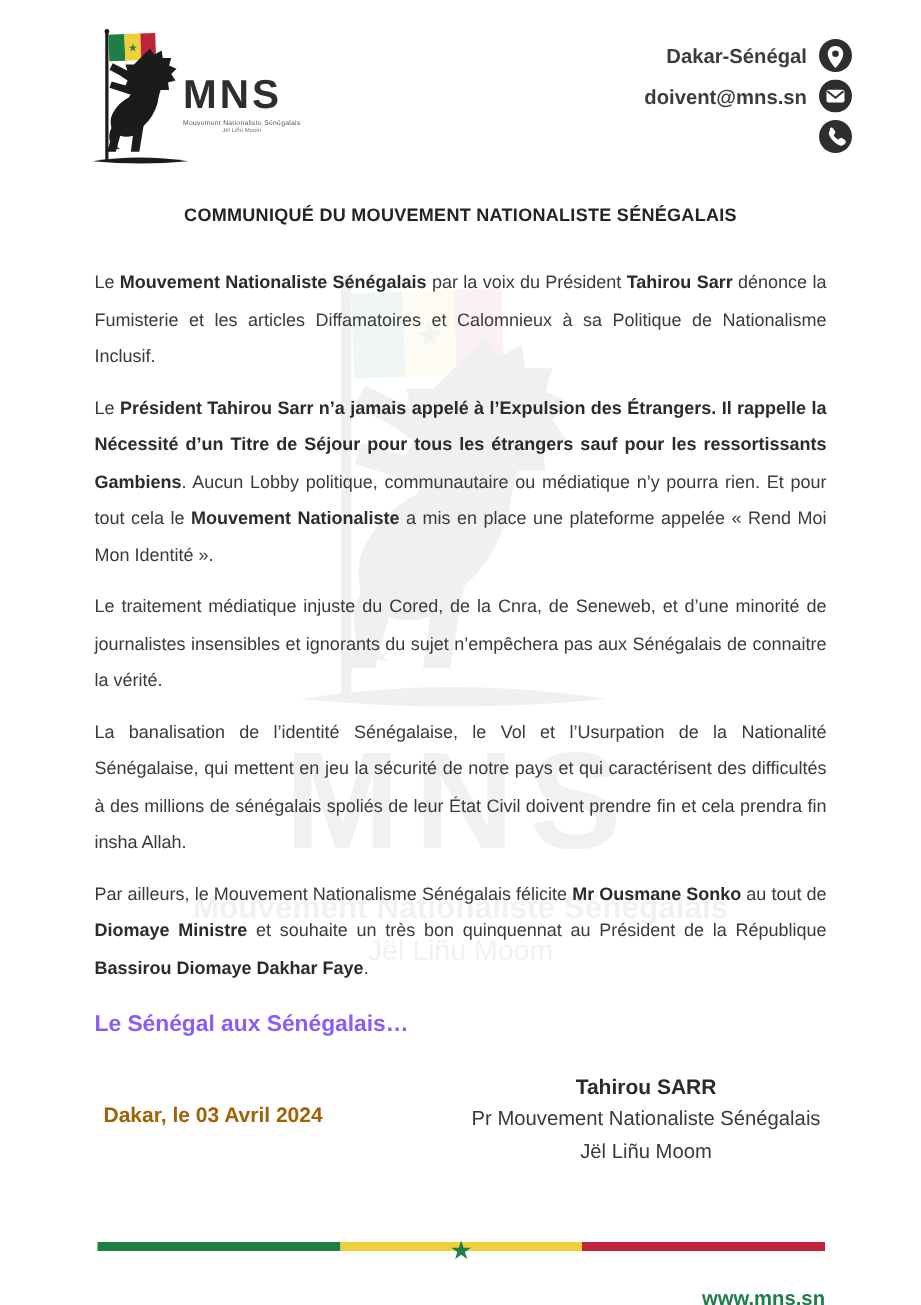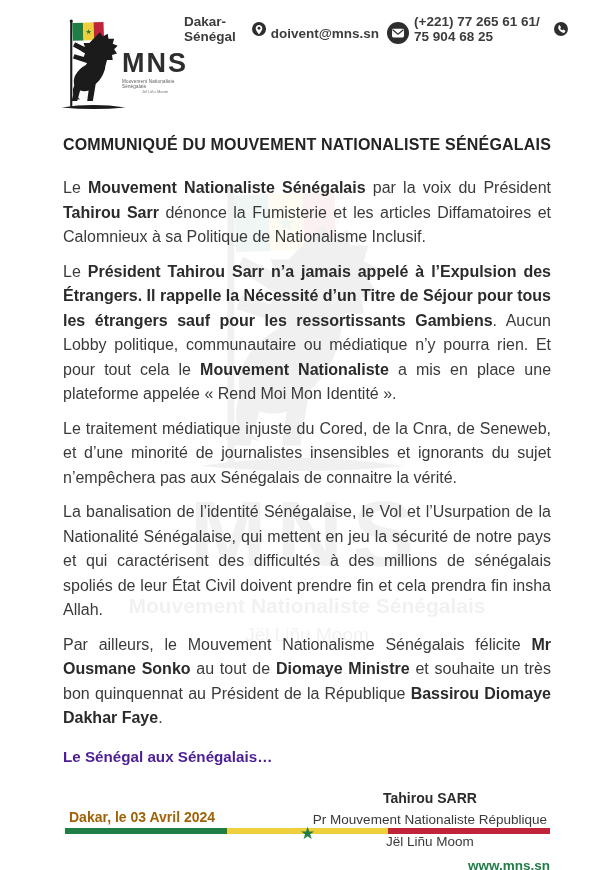--- a/index.html
+++ b/index.html
@@ -19,32 +19,32 @@
   .wm-line2{font-size:19px;color:#222;margin-top:6px;}
   
   .header{position:absolute;top:14px;left:56px;right:46px;display:flex;
     justify-content:space-between;align-items:flex-start;z-index:2;}
   .logo{position:relative;width:170px;height:104px;}
   .logo-art{position:absolute;left:0;top:0;width:78px;height:104px;}
   .logo-text{position:absolute;left:66px;top:36px;}
   .logo-acronym{font-size:27px;font-weight:bold;letter-spacing:2px;color:#2e2e2e;line-height:1;}
   .logo-tagline{font-size:4.5px;color:#555;margin-top:2px;letter-spacing:.2px;}
   .logo-tagline2{font-size:4px;color:#777;text-align:center;}
-  .contact{display:flex;gap:5px;align-items:flex-end;}
+  .contact{display:flex;flex-direction:column;gap:5px;align-items:flex-end;margin-top:12px;}
   .contact-row{display:flex;align-items:center;gap:8px;}
   .contact-label{font-size:13.5px;font-weight:600;color:#3c3c3c;}
   .cicon{width:22px;height:22px;display:block;}
   
   .title{position:absolute;top:136px;left:0;right:0;margin:0;text-align:center;
-    font-size:16px;font-weight:bold;color:#242424;letter-spacing:.2px;z-index:2;}
+    font-size:12px;font-weight:bold;color:#242424;letter-spacing:.2px;z-index:2;}
   
   .content{position:absolute;top:176px;left:63px;width:488px;z-index:1;}
-  .para{margin:0 0 10px 0;font-size:16px;line-height:24.5px;text-align:justify;color:#3a3a3a;}
+  .para{margin:0 0 10px 0;font-size:12px;line-height:24.5px;text-align:justify;color:#3a3a3a;}
   .b{font-weight:bold;color:#2b2b2b;}
-  .closing{margin:17px 0 0 0;font-size:15.2px;font-weight:bold;color:#4c1d95;}
+  .closing{margin:17px 0 0 0;font-size:15.2px;font-weight:bold;color:#8b5cf6;}
   .sig-row{display:flex;justify-content:space-between;margin-top:22px;align-items:flex-start;}
   .date{font-size:14px;font-weight:bold;color:#a16207;margin-top:22px;margin-left:6px;}
   .sig{text-align:center;font-size:13.5px;color:#3a3a3a;line-height:22px;margin-right:4px;}
   .sig-name{font-size:14px;font-weight:bold;color:#2b2b2b;}
   
   .footer{position:absolute;left:65px;right:64px;top:822px;z-index:2;}
   .stripe{display:flex;height:6px;margin-top:6px;}
   .stripe>div{flex:1;}
   .stripe-green{background:var(--flag-green,#1e7e45);}
   .stripe-yellow{background:var(--flag-yellow,#f0cf3c);}
@@ -124,21 +124,20 @@
       </div>
       <div class="contact-row">
         <span class="contact-label">doivent@mns.sn</span>
         <svg class="cicon" viewBox="0 0 22 22">
           <circle cx="11" cy="11" r="11" fill="#2e2e2e"></circle>
           <rect x="5" y="6.8" width="12" height="8.6" rx="1.4" fill="#fff"></rect>
           <path d="M5.6 7.8 L11 12.2 L16.4 7.8" stroke="#2e2e2e" stroke-width="1.3" fill="none"></path>
         </svg>
       </div>
       <div class="contact-row">
-        <span class="contact-label">(+221) 77 265 61 61/ 75 904 68 25</span>
         <svg class="cicon" viewBox="0 0 22 22">
           <circle cx="11" cy="11" r="11" fill="#2e2e2e"></circle>
           <path d="M7.2 5.4c.6-.6 1.7-.5 2.2.2l1.2 1.8c.4.6.3 1.4-.2 1.9l-.7.7c.5 1.2 2 2.6 3.2 3.1l.7-.7c.5-.5 1.3-.6 1.9-.2l1.8 1.2c.7.5.8 1.6.2 2.2l-.8.8c-.7.7-1.8.9-2.7.6-3.1-1.2-6.2-4.2-7.3-7.3-.3-.9-.1-2 .6-2.7z" fill="#fff"></path>
         </svg>
       </div>
     </div>
   </header>
 
   <h1 class="title">COMMUNIQUÉ DU MOUVEMENT NATIONALISTE SÉNÉGALAIS</h1>
 
@@ -150,21 +149,21 @@
         <p class="para"><span>La banalisation de l’identité Sénégalaise, le Vol et l’Usurpation de la Nationalité Sénégalaise, qui mettent en jeu la sécurité de notre pays et qui caractérisent des difficultés à des millions de sénégalais spoliés de leur État Civil doivent prendre fin et cela prendra fin insha Allah.</span></p>
         <p class="para"><span>Par ailleurs, le Mouvement Nationalisme Sénégalais félicite </span><span class="b">Mr Ousmane Sonko</span><span> au tout de </span><span class="b">Diomaye Ministre</span><span> et souhaite un très bon quinquennat au Président de la République </span><span class="b">Bassirou Diomaye Dakhar Faye</span><span>.</span></p>
       </div>
 
     <p class="closing">Le Sénégal aux Sénégalais…</p>
 
     <div class="sig-row">
       <div class="date">Dakar, le 03 Avril 2024</div>
       <div class="sig">
         <div class="sig-name">Tahirou SARR</div>
-        <div>Pr Mouvement Nationaliste République</div>
+        <div>Pr Mouvement Nationaliste Sénégalais</div>
         <div>Jël Liñu Moom</div>
       </div>
     </div>
   </main>
 
   <footer class="footer">
     <div class="stripe-wrap">
       <div class="stripe">
         <div class="stripe-green"></div>
         <div class="stripe-yellow"></div>

